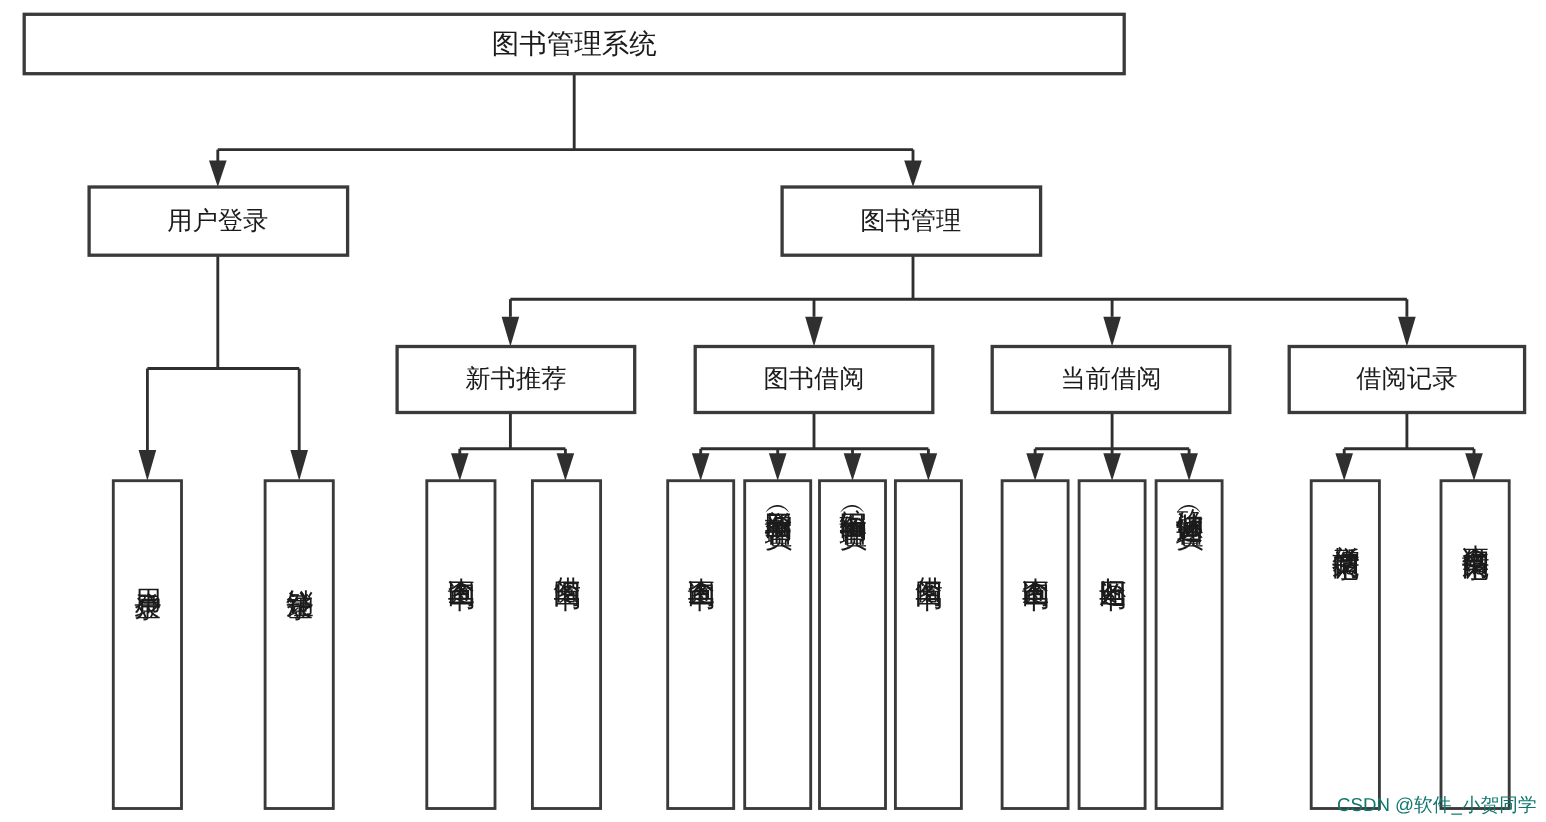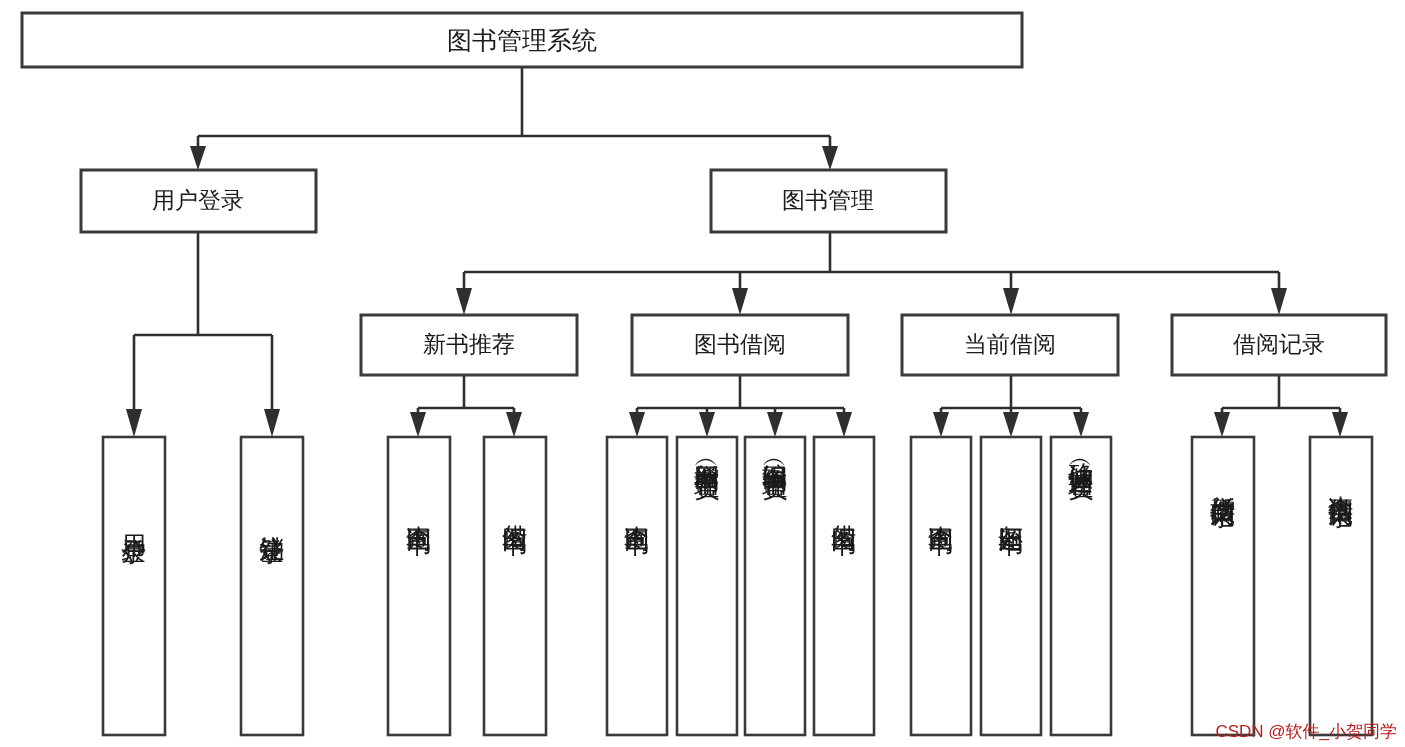--- a/index.html
+++ b/index.html
@@ -73,21 +73,21 @@
     color: #1b1b1b;
     letter-spacing: 2px;
     white-space: nowrap;
   }
   .watermark {
     position: absolute;
     right: 8px;
     bottom: 4px;
     font-family: "Liberation Sans", "DejaVu Sans", sans-serif;
     font-size: 17px;
-    color: #b91c1c;
+    color: #0f766e;
     white-space: nowrap;
   }
 </style>
 </head>
 <body>
 
 <div id="diagram-root">
 
   <svg id="flowchart" viewBox="0 0 1405 747" xmlns="http://www.w3.org/2000/svg">
 

